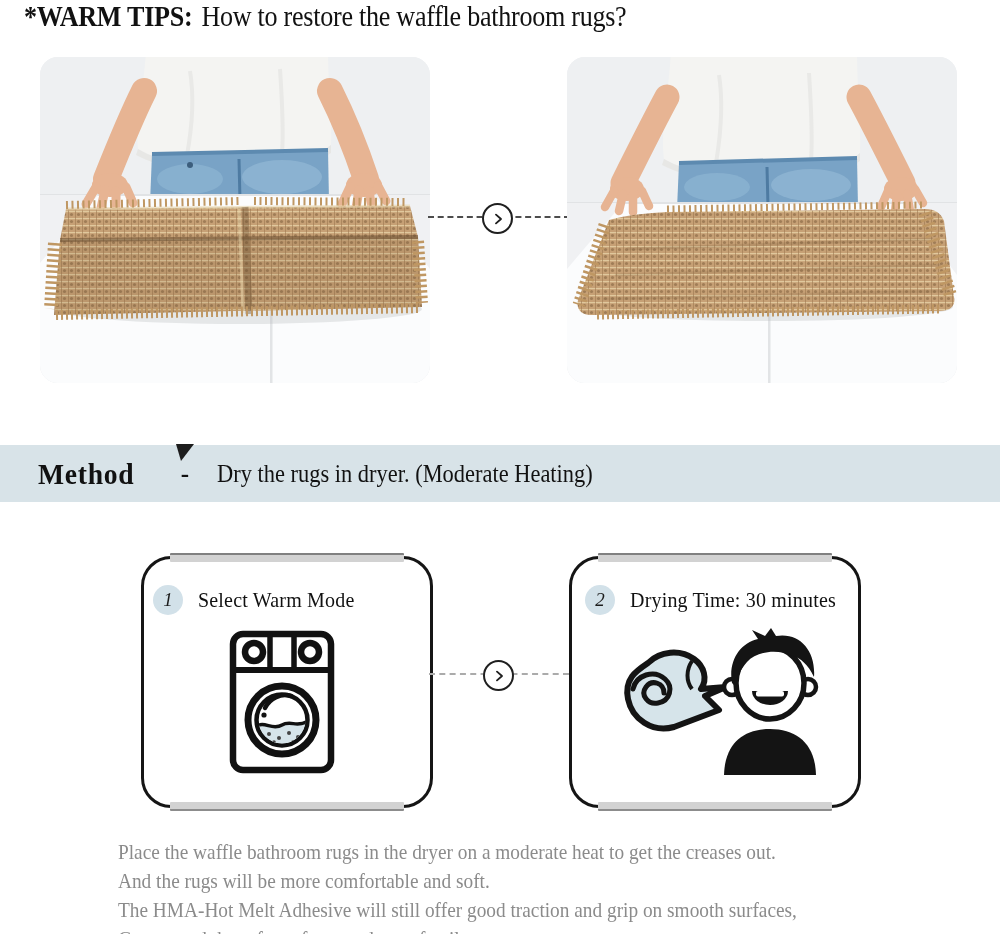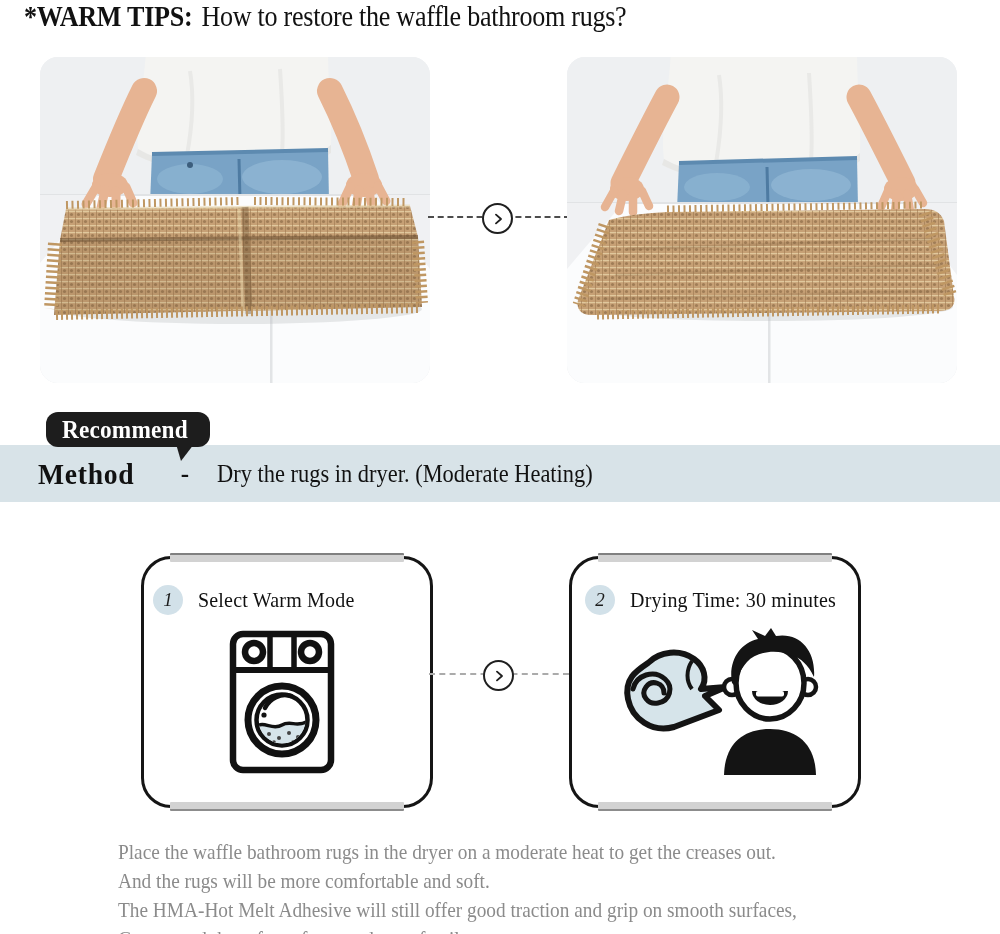--- a/index.html
+++ b/index.html
@@ -193,23 +193,20 @@
           <path d="M38,168 L12,248" stroke-width="13" stroke-dasharray="2.5,3"></path>
           <path d="M358,156 L384,240" stroke-width="13" stroke-dasharray="2.5,3"></path>
           <path d="M100,152 L356,148" stroke-width="7" stroke-dasharray="2,3.5"></path>
           <path d="M30,258 L372,252" stroke-width="9" stroke-dasharray="2,3"></path>
         </g>
       </g>
     </svg>
   </div>
 
   <div class="abs band"></div>
-  <div class="abs badge">
-    <span class="badge-text">Recommend</span>
-  </div>
   <div class="abs badge-tail"></div>
   <div class="abs method-row">
     <span class="method-label">Method</span>
     <span class="method-dash">-</span>
     <span class="method-text">Dry the rugs in dryer. (Moderate Heating)</span>
   </div>
 
   <div class="abs step-box" id="step1">
     <div class="bar top"></div>
     <div class="bar bottom"></div>

